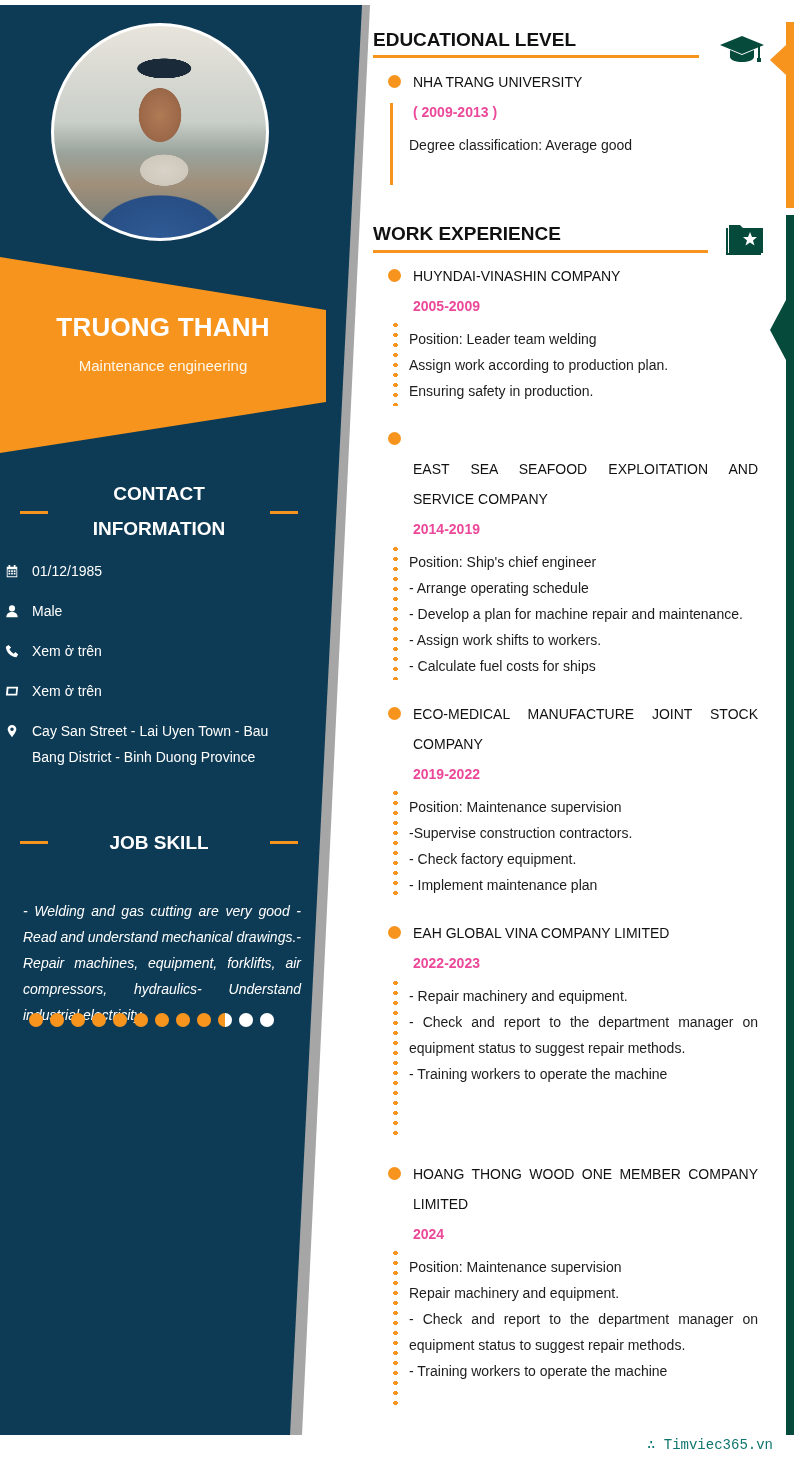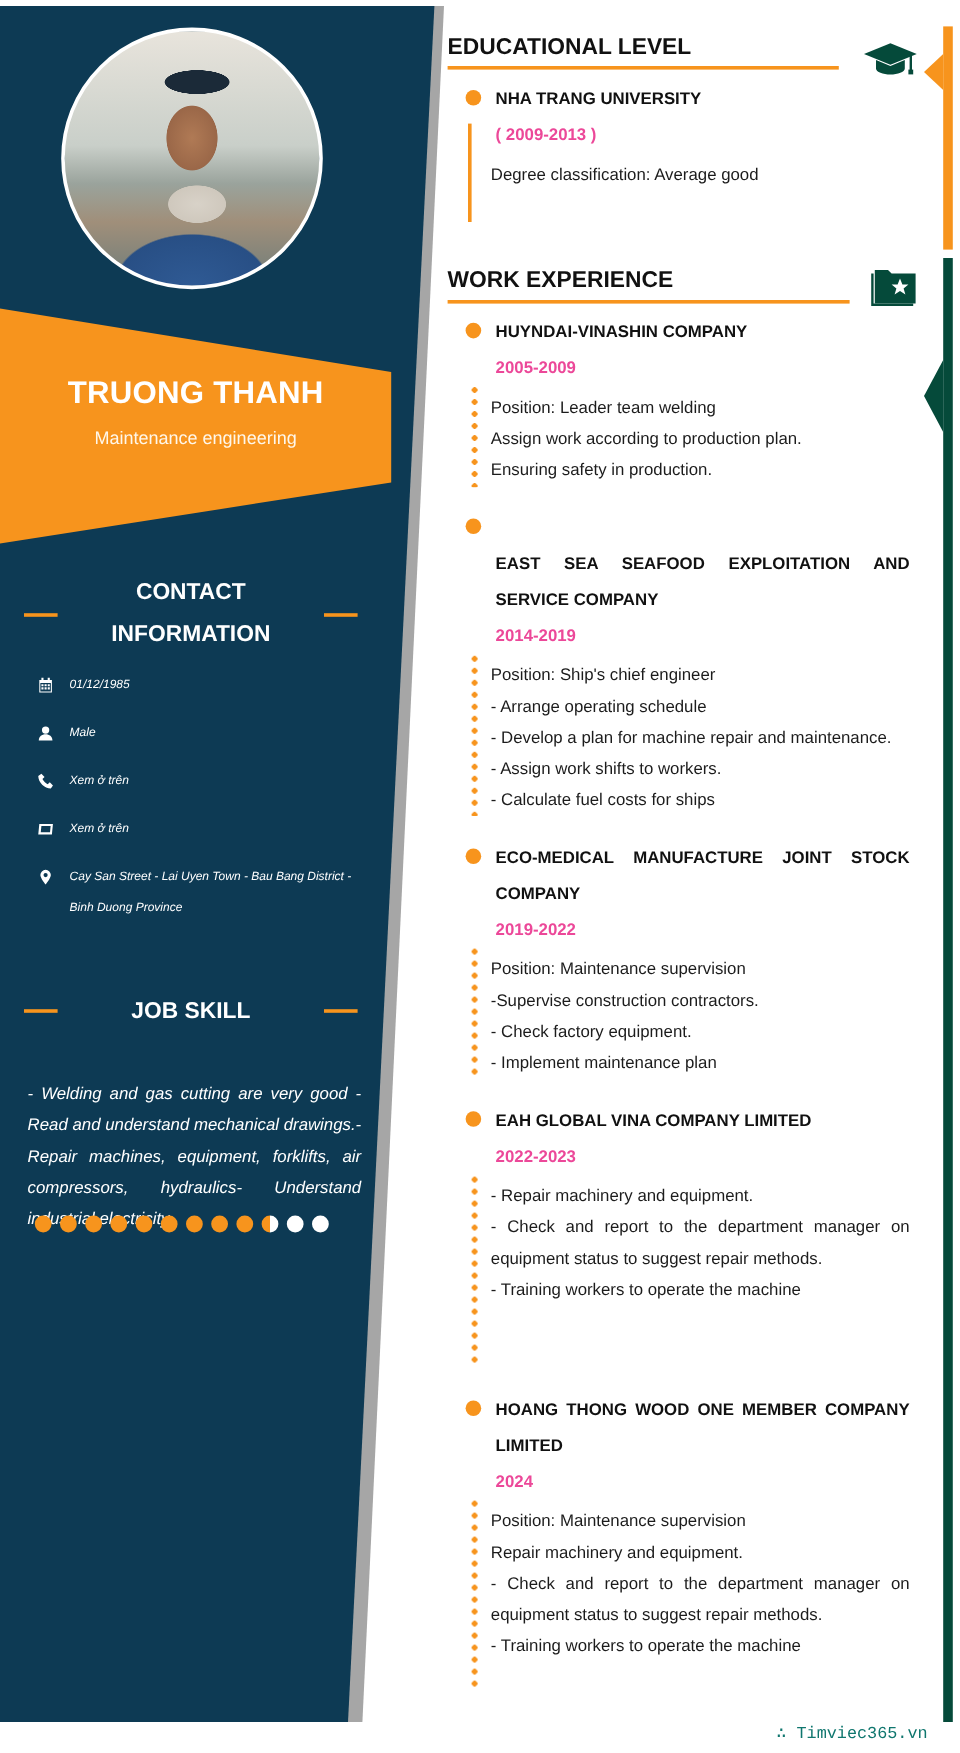--- a/index.html
+++ b/index.html
@@ -24,41 +24,41 @@
   .name-block { position: absolute; left: 0; top: 312px; width: 326px; text-align: center; }
   .name { font-size: 26px; font-weight: bold; letter-spacing: 0.2px; color: #ffffff; }
   .title { margin-top: 14px; font-size: 15px; color: #fff7ea; }
 
   .section-head { position: absolute; left: 20px; width: 278px; text-align: center; }
   .section-head .dash { position: absolute; top: 50%; width: 28px; height: 3px; background: #f7941d; }
   .section-head .dash.l { left: 0; }
   .section-head .dash.r { right: 0; }
   .section-head .label { font-size: 19px; font-weight: bold; color: #ffffff; line-height: 35px; }
 
-  .contact-list { position: absolute; left: 31px; top: 558px; width: 280px; font-size: 10px; font-style: italic; }
+  .contact-list { position: absolute; left: 5px; top: 558px; width: 280px; font-size: 14px; }
   .contact-item { display: flex; align-items: flex-start; margin-bottom: 14px; line-height: 26px; }
   .contact-item .ic { width: 27px; flex: 0 0 27px; display: flex; align-items: center; height: 26px; }
   .contact-item .ic svg { width: 14px; height: 14px; fill: #ffffff; }
   .contact-item .tx { color: #ffffff; }
 
   .skill-text { position: absolute; left: 23px; top: 898px; width: 278px; font-size: 14px; line-height: 26px; text-align: justify; color: #ffffff; font-style: italic; }
   .skill-dots { position: absolute; left: 29px; top: 1013px; display: flex; gap: 7px; }
   .skill-dots .dot { width: 14px; height: 14px; border-radius: 50%; background: #ffffff; }
   .skill-dots .dot.full { background: #f7941d; }
   .skill-dots .dot.half { background: linear-gradient(90deg, #f7941d 50%, #ffffff 50%); }
 
   
   .main { position: absolute; left: 373px; top: 0; width: 395px; z-index: 2; }
   .sec-title { position: absolute; left: 0; font-size: 19px; font-weight: bold; color: #111111; }
   .sec-line { position: absolute; left: 0; height: 3px; background: #f7941d; }
   .sec-icon { position: absolute; }
 
   .entry { position: absolute; left: 0; width: 390px; }
   .bullet { position: absolute; left: 15px; width: 13px; height: 13px; border-radius: 50%; background: #f7941d; }
-  .company { position: absolute; left: 40px; width: 345px; font-size: 14px; font-weight: bold; line-height: 30px; color: #111111; text-align: justify; text-align-last: left; }
+  .company { position: absolute; left: 40px; width: 345px; font-size: 14px; font-weight: normal; line-height: 30px; color: #111111; text-align: justify; text-align-last: left; }
   .company.just { text-align-last: justify; }
   .period { position: absolute; left: 40px; font-size: 14px; font-weight: bold; color: #ec4899; }
   .desc { position: absolute; left: 36px; width: 349px; font-size: 14px; line-height: 26px; color: #1c1c1c; text-align: justify; }
   .dotline { position: absolute; left: 20px; width: 5px; background-image: radial-gradient(circle, #f7941d 2.2px, transparent 2.5px); background-size: 5px 10px; background-repeat: repeat-y; }
   .solidline { position: absolute; left: 17px; width: 3px; background: #f7941d; }
 
   .footer { position: absolute; right: 27px; top: 1436px; font-family: "Liberation Mono", "DejaVu Sans Mono", monospace; font-size: 14px; color: #0f766e; z-index: 3; }
 </style>
 </head>
 <body>

